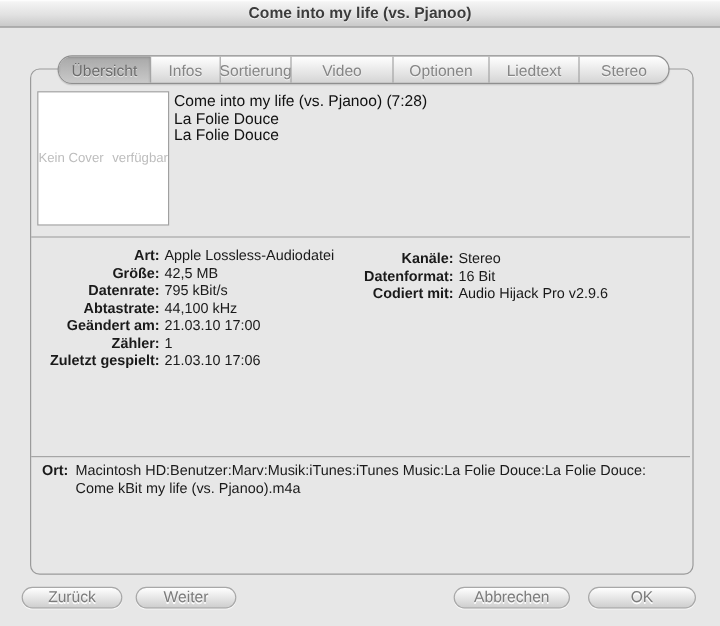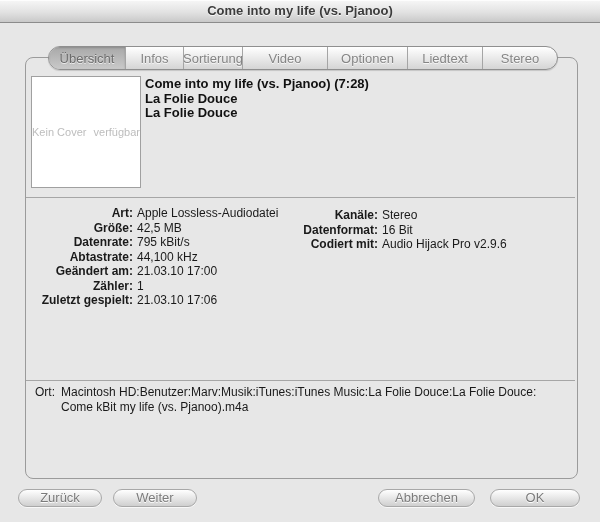--- a/index.html
+++ b/index.html
@@ -61,37 +61,37 @@
   
   .coverbox{
     position:absolute;left:31px;top:76px;width:108px;height:110px;
     background:#ffffff;border:1px solid #a0a0a0;z-index:2;
     display:flex;flex-direction:row;align-items:center;justify-content:space-between;
     gap:5px;font-size:11px;color:#bdbdbd;text-align:center;
   }
   
   .trackinfo{
     position:absolute;left:145px;top:77px;z-index:2;
-    font-size:13px;font-weight:bold;color:#111;line-height:14.5px;
+    font-size:13px;font-weight:normal;color:#111;line-height:14.5px;
   }
   
   .details{position:absolute;z-index:2;font-size:12px;color:#1a1a1a;}
   .details .row{display:grid;column-gap:4px;line-height:14.5px;}
   .details .lbl{font-weight:bold;text-align:right;white-space:nowrap;}
   .details .val{text-align:left;white-space:nowrap;}
   .left-details{left:33px;top:206px;}
   .left-details .row{grid-template-columns:100px auto;}
   .right-details{left:288px;top:208px;}
   .right-details .row{grid-template-columns:90px auto;}
   
   .location{
     position:absolute;left:35px;top:385px;z-index:2;display:flex;gap:6px;
     font-size:12px;color:#1a1a1a;line-height:14.5px;width:540px;
   }
-  .location .lbl{font-weight:normal;white-space:nowrap;}
+  .location .lbl{font-weight:bold;white-space:nowrap;}
   
   .btn{
     position:absolute;height:18px;border:1px solid #a8a8a8;border-radius:10px;
     background:linear-gradient(#ffffff,#cfcfcf);
     font-family:"Liberation Sans",sans-serif;font-size:13px;color:#7b7b7b;
     text-shadow:0 1px 0 rgba(255,255,255,0.9);
     box-shadow:0 1px 0 rgba(255,255,255,0.7);
     display:flex;align-items:center;justify-content:center;
     padding:0;cursor:default;line-height:18px;box-sizing:border-box;
   }

